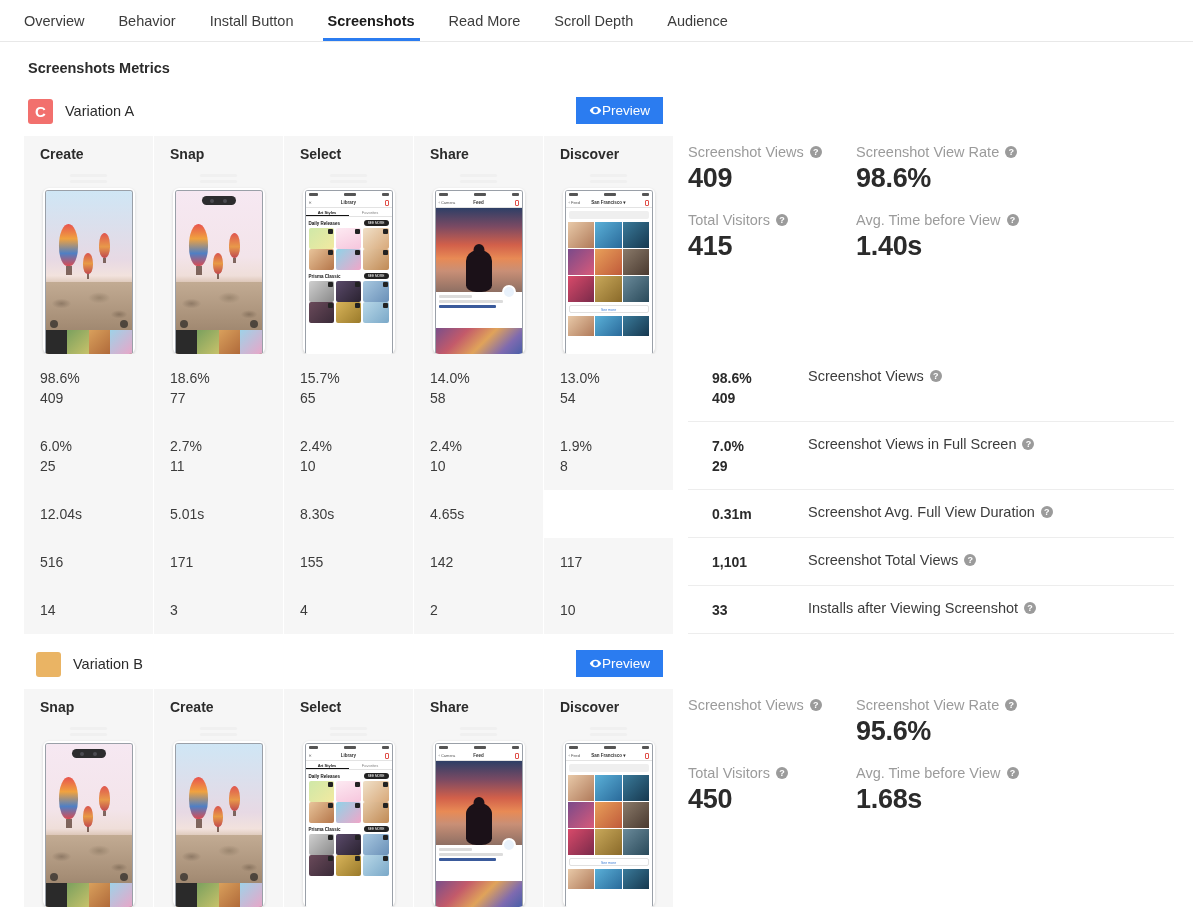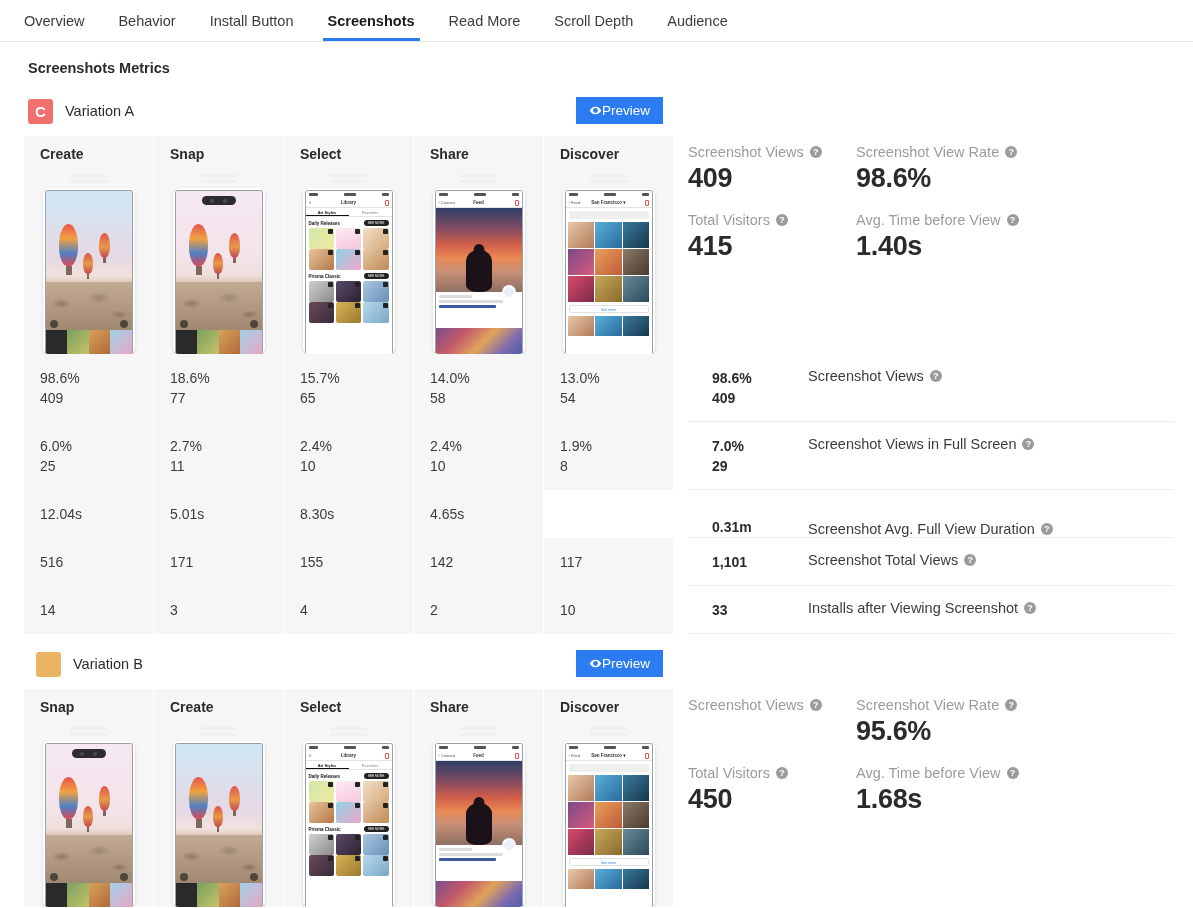--- a/index.html
+++ b/index.html
@@ -597,21 +597,21 @@
           <span class="help">?</span>
         </div>
       </div>
       <div class="tot-row" style="height:68px;width:486px;">
         <div class="tot-val">7.0%<div>29</div></div>
         <div class="tot-lab">
           <span>Screenshot Views in Full Screen</span>
           <span class="help">?</span>
         </div>
       </div>
-      <div class="tot-row" style="height:48px;width:486px;align-items:flex-end;">
+      <div class="tot-row" style="height:48px;width:486px;">
         <div class="tot-val">0.31m</div>
         <div class="tot-lab">
           <span>Screenshot Avg. Full View Duration</span>
           <span class="help">?</span>
         </div>
       </div>
       <div class="tot-row" style="height:48px;width:486px;">
         <div class="tot-val">1,101</div>
         <div class="tot-lab">
           <span>Screenshot Total Views</span>

